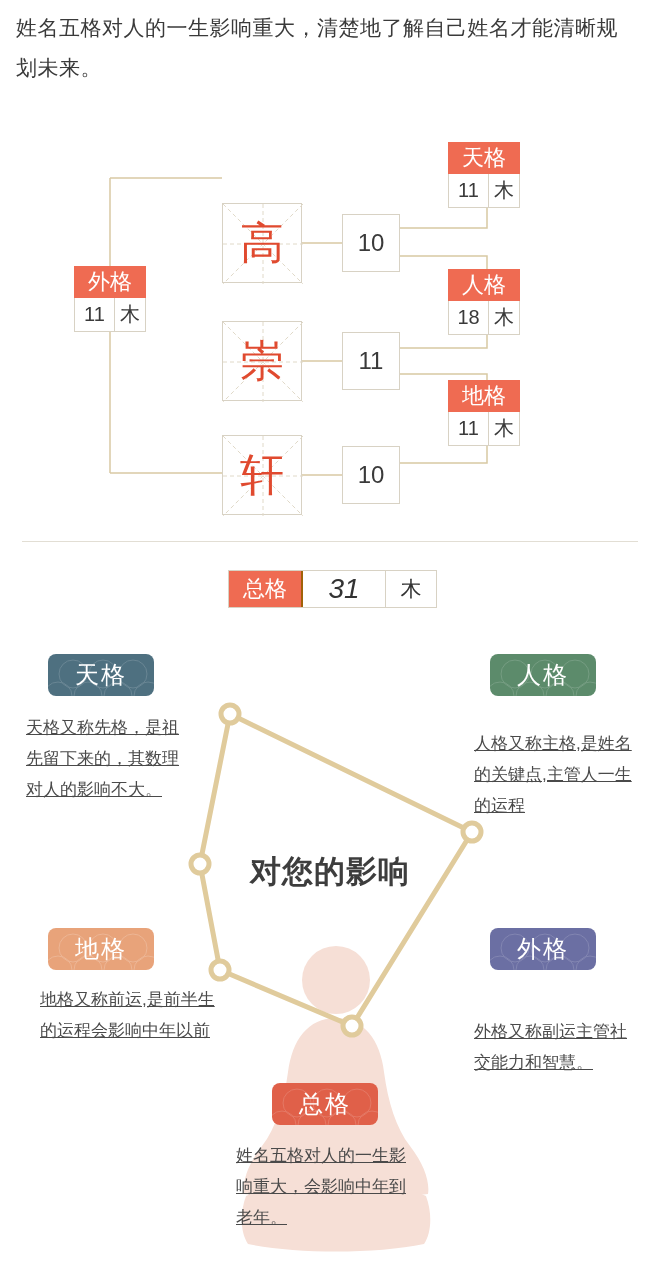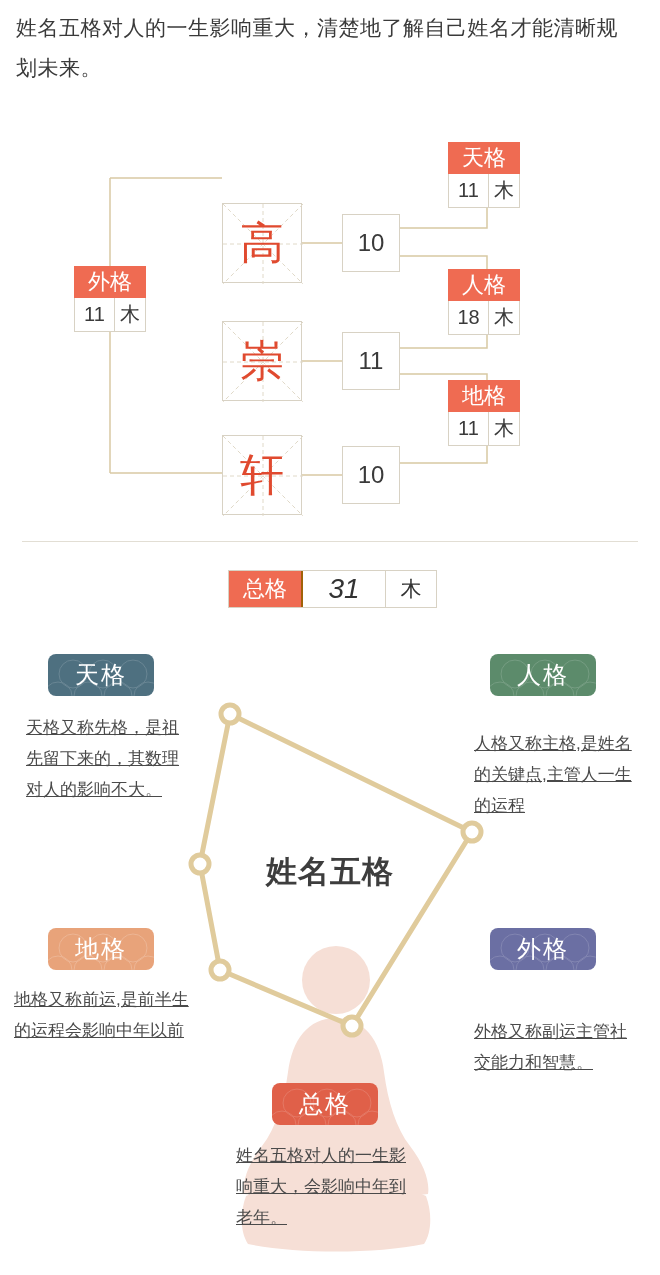--- a/index.html
+++ b/index.html
@@ -363,21 +363,21 @@
     <g fill="#ffffff" stroke="#e0cb9c" stroke-width="5">
       <circle cx="230" cy="82" r="9"></circle>
       <circle cx="472" cy="200" r="9"></circle>
       <circle cx="352" cy="394" r="9"></circle>
       <circle cx="220" cy="338" r="9"></circle>
       <circle cx="200" cy="232" r="9"></circle>
     </g>
   </svg>
 
   <div class="center-title">
-    <div>姓名五格</div>
+    <div>对您的影响</div>
   </div>
 
   <div class="tag" style="left:48px; top:22px; background:#4e7080;">
     <svg class="pattern" width="120" height="42">
       <g fill="none" stroke="#ffffff" stroke-width="1" opacity="0.35">
         <circle cx="10" cy="42" r="14"></circle>
           <circle cx="40" cy="42" r="14"></circle>
           <circle cx="70" cy="42" r="14"></circle>
           <circle cx="100" cy="42" r="14"></circle>
         <circle cx="25" cy="20" r="14"></circle>
@@ -412,21 +412,21 @@
           <circle cx="40" cy="42" r="14"></circle>
           <circle cx="70" cy="42" r="14"></circle>
           <circle cx="100" cy="42" r="14"></circle>
         <circle cx="25" cy="20" r="14"></circle>
           <circle cx="55" cy="20" r="14"></circle>
           <circle cx="85" cy="20" r="14"></circle>
       </g>
     </svg>
     <span class="tag-text">地格</span>
   </div>
-  <div class="desc" style="left:14px; top:352px; width:178px;">地格又称前运,是前半生的运程会影响中年以前</div>
+  <div class="desc" style="left:40px; top:352px; width:178px;">地格又称前运,是前半生的运程会影响中年以前</div>
 
   <div class="tag" style="left:490px; top:296px; background:#6b6fa3;">
     <svg class="pattern" width="120" height="42">
       <g fill="none" stroke="#ffffff" stroke-width="1" opacity="0.35">
         <circle cx="10" cy="42" r="14"></circle>
           <circle cx="40" cy="42" r="14"></circle>
           <circle cx="70" cy="42" r="14"></circle>
           <circle cx="100" cy="42" r="14"></circle>
         <circle cx="25" cy="20" r="14"></circle>
           <circle cx="55" cy="20" r="14"></circle>

